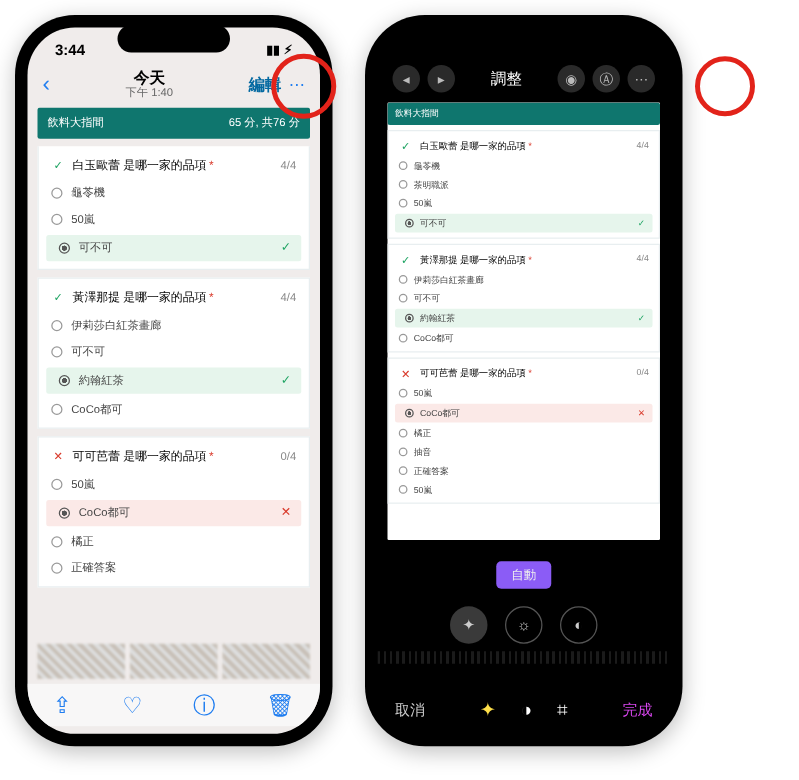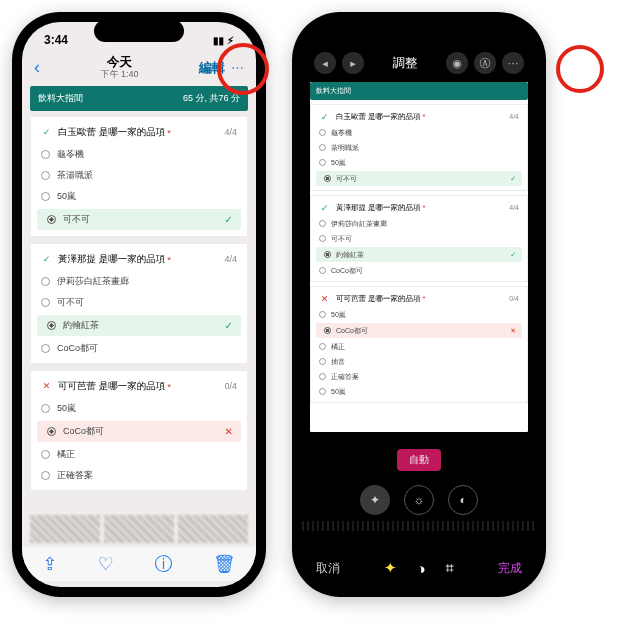--- a/index.html
+++ b/index.html
@@ -192,21 +192,21 @@
   .mini .opt { font-size:7px; padding:2.5px 8px; }
   .mini .radio { width:7px; height:7px; margin-right:5px; }
   .mini .card { margin-top:4px; padding:4px 0 3px; }
   .mini .opt.correct, .mini .opt.wrong { margin:1px 5px; }
   .mini .opt .tail { right:6px; font-size:7px; }
 
   .auto-pill {
     position:absolute;
     left:50%; transform:translateX(-50%);
     bottom:116px;
-    background:#be185d;
+    background:#8b5cf6;
     color:#eee;
     font-size:10px;
     padding:4px 12px;
     border-radius:4px;
   }
   .dial-row {
     position:absolute;
     left:0; right:0;
     bottom:72px;
     display:flex;
@@ -285,24 +285,20 @@
             <span class="q-title">
                 <span class="q-mark ok">✓</span>
                 <span>白玉歐蕾 是哪一家的品項</span>
                 <span class="q-req">*</span>
               </span>
             <span class="q-score">4/4</span>
           </div>
           <div class="opt">
               <span class="radio"></span>
               <span>龜苓機</span>
-            </div>
-          <div class="opt">
-              <span class="radio"></span>
-              <span>茶湯職派</span>
             </div>
           <div class="opt">
               <span class="radio"></span>
               <span>50嵐</span>
             </div>
           <div class="opt correct">
               <span class="radio filled"></span>
               <span>可不可</span>
               <span class="tail">✓</span>
             </div>

